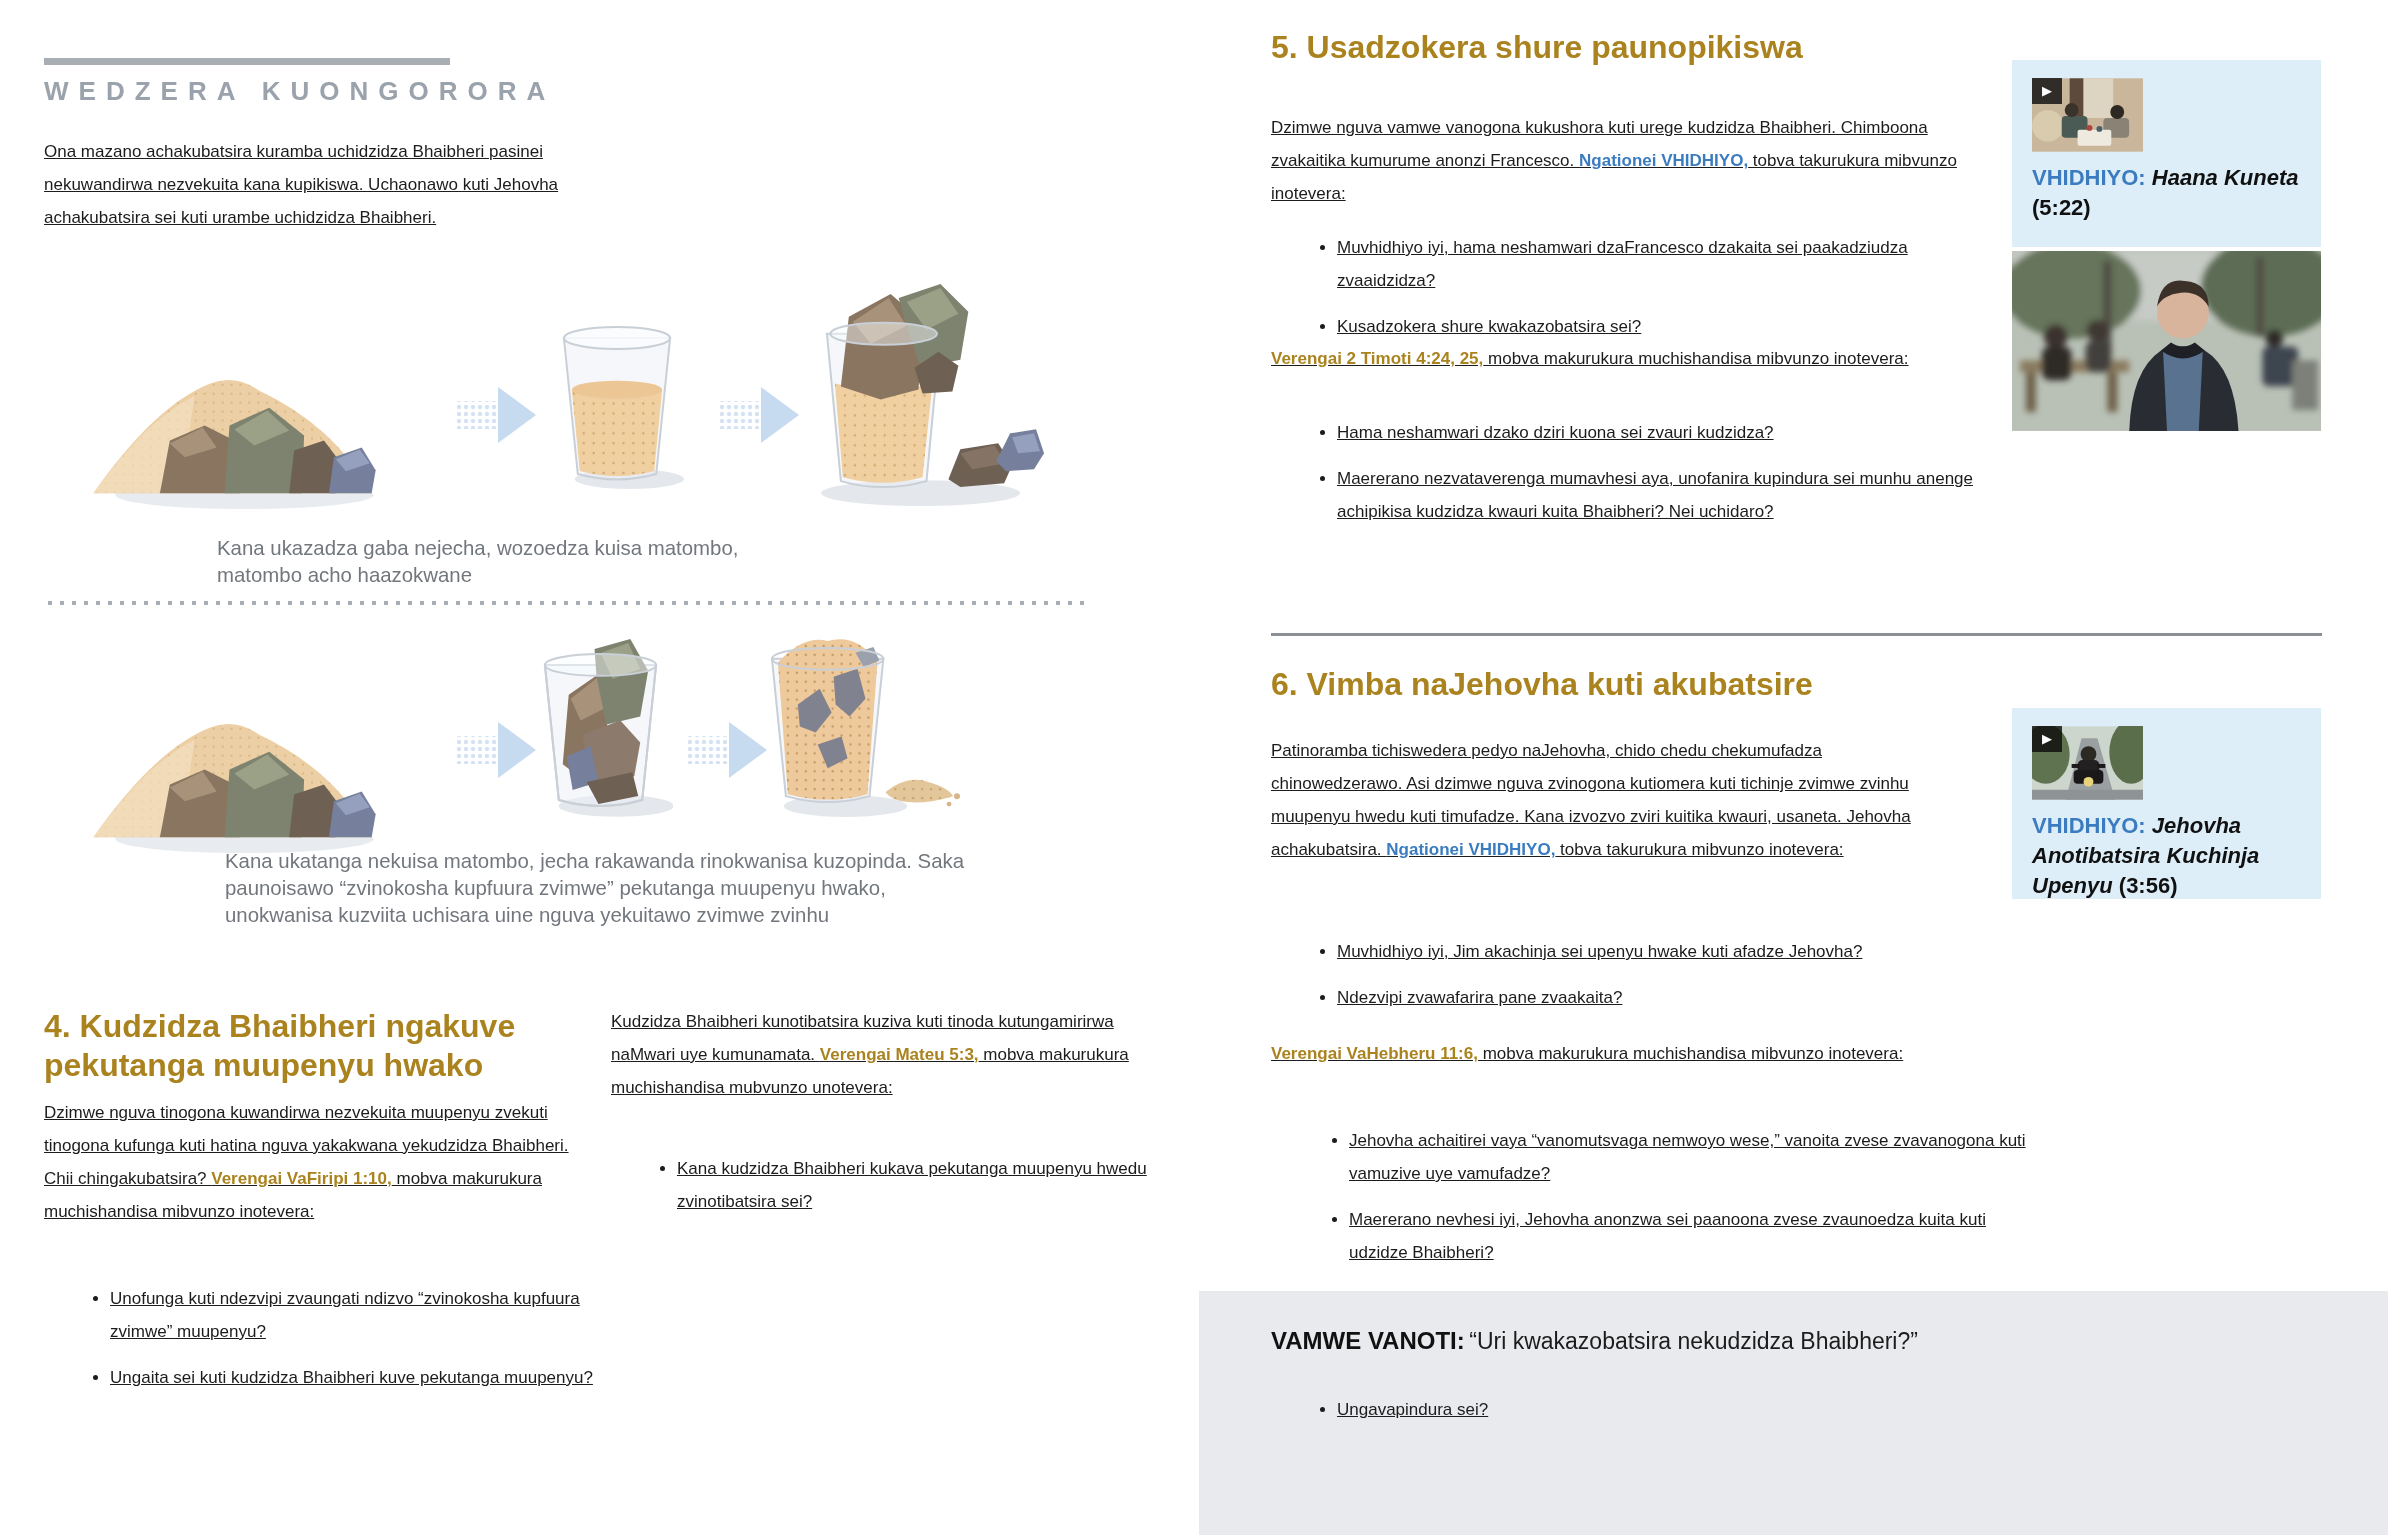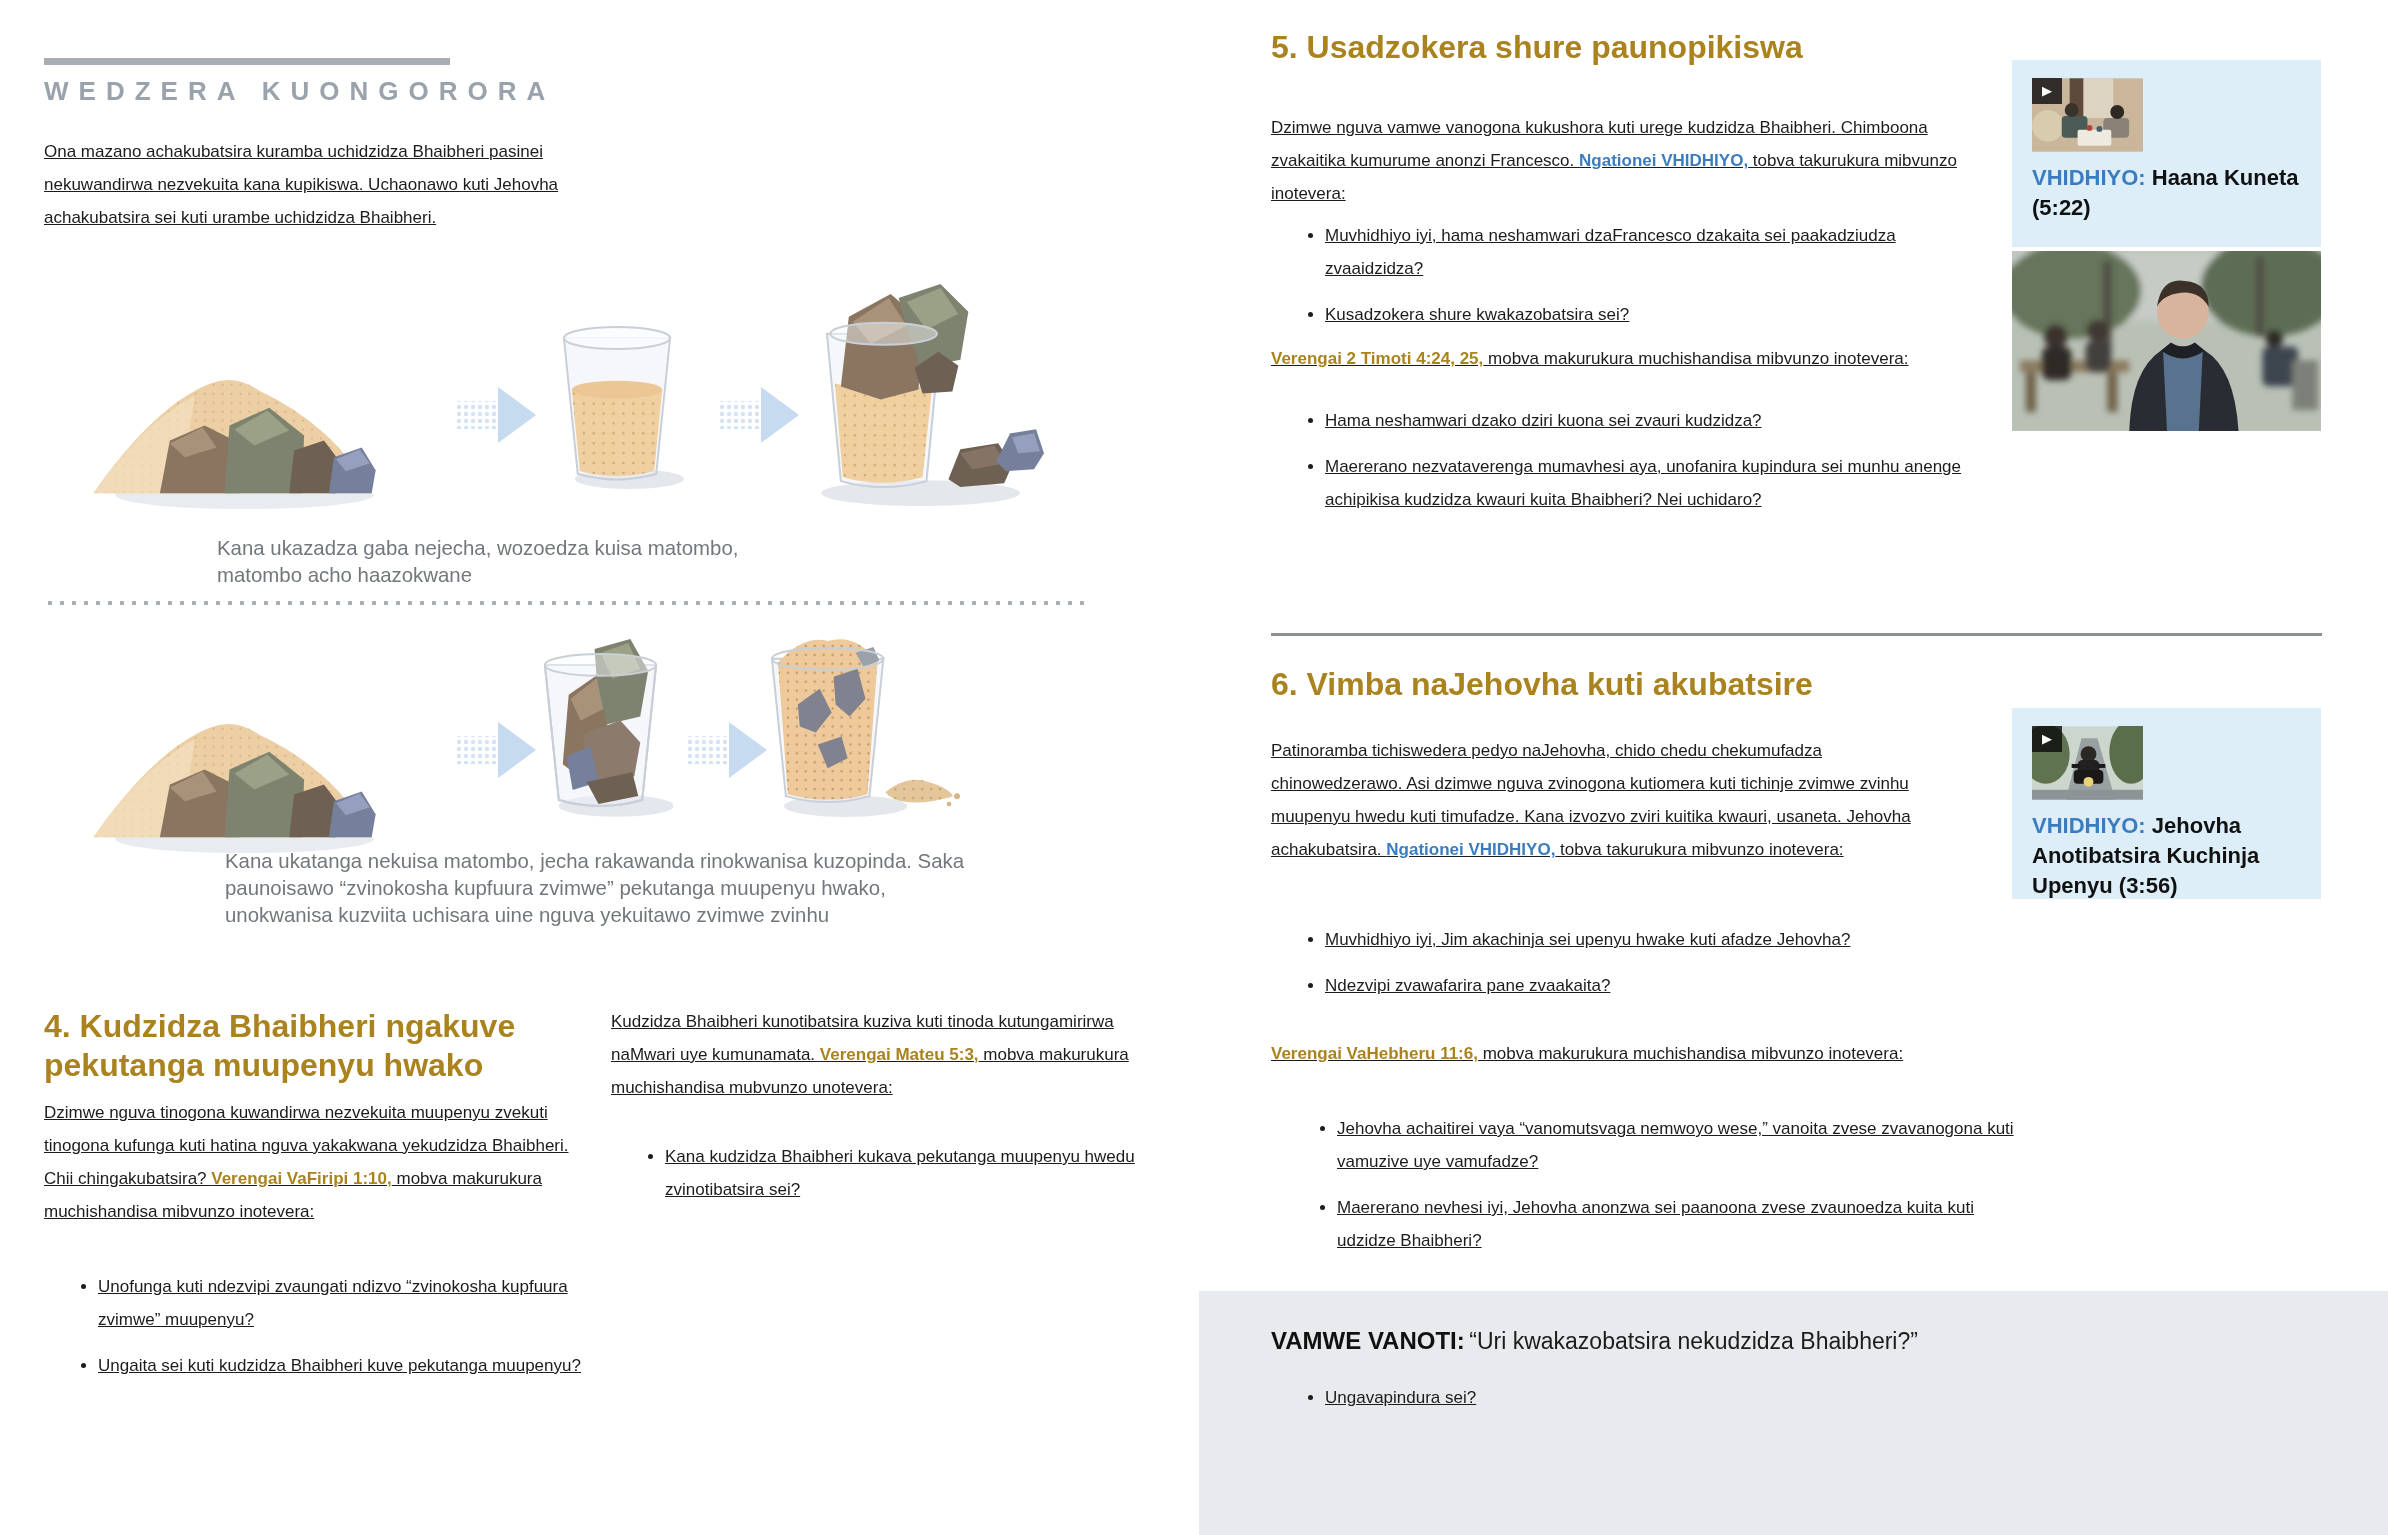--- a/index.html
+++ b/index.html
@@ -8,29 +8,29 @@
   .abs{position:absolute;}
   
   .kicker-bar{height:7px;background:#a9aeb4;}
   .kicker{font-size:26px;font-weight:bold;letter-spacing:10px;color:#9aa2ab;white-space:nowrap;}
   
   .body-t{font-size:17px;line-height:33px;color:#1c1c1c;text-decoration:underline;}
   .caption{font-size:20.4px;line-height:27px;color:#72777d;}
   .h-gold{font-size:32px;line-height:39px;font-weight:bold;color:#aa831f;}
   .ref{color:#aa831f;font-weight:bold;}
   .vlink{color:#3a7cbf;font-weight:bold;}
-  ul.bullets{list-style:disc;margin:4px;padding-left:50px;}
+  ul.bullets{list-style:disc;margin:16px;padding-left:50px;}
   ul.bullets li{margin-bottom:13px;}
   .dotted-div{height:6px;background-image:radial-gradient(circle,#a6adb4 2.1px,rgba(0,0,0,0) 2.5px);
               background-size:12px 6px;background-repeat:repeat-x;background-position:0 50%;}
   .divider{height:3px;background:#8a9096;}
   
   .video-box{background:#ddeef9;}
   .video-cap{font-size:22px;line-height:30px;color:#111;}
-  .video-cap .vtitle{font-weight:bold;}
+  .video-cap .vtitle{font-style:italic;font-weight:bold;}
   .video-cap .vdur{font-weight:bold;}
   .thumb{position:relative;display:block;}
   .play-btn{position:absolute;left:0;top:0;width:30px;height:26px;background:rgba(10,10,10,0.8);
             color:#fff;font-size:13px;line-height:26px;text-align:center;}
   
   .note-box{background:#e8eaed;}
   .note-label{font-weight:bold;font-size:24px;color:#111;}
   .note-quote{font-size:23px;color:#1c1c1c;}
   svg{display:block;}
 </style>

